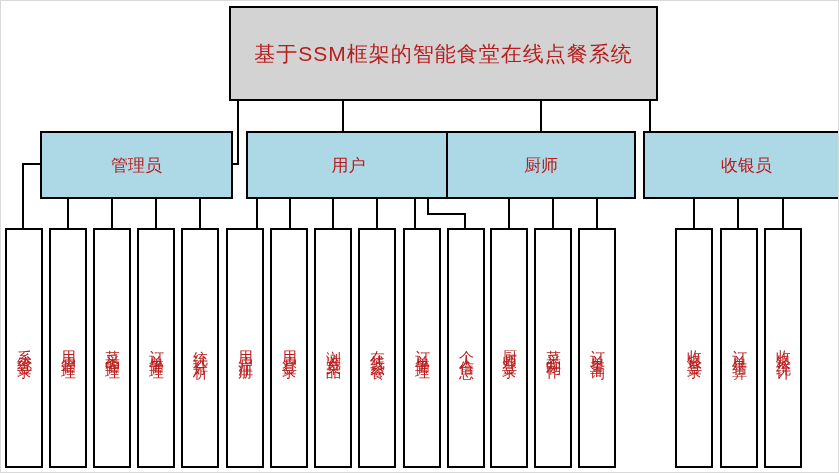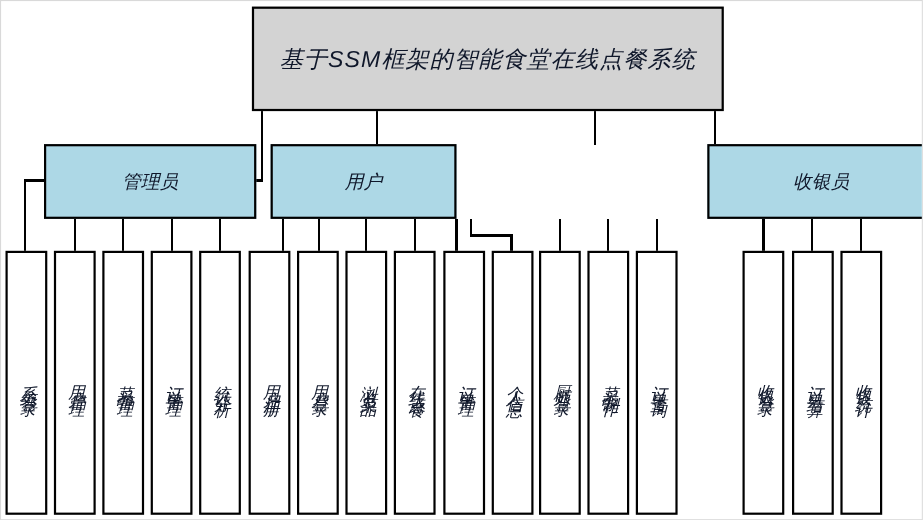--- a/index.html
+++ b/index.html
@@ -13,36 +13,35 @@
     overflow: hidden;
   }
   .connectors { position: absolute; left: 0; top: 0; width: 839px; height: 473px; }
   .box {
     position: absolute;
     box-sizing: border-box;
     border: 2px solid #000000;
     display: flex;
     align-items: center;
     justify-content: center;
-    color: #0f172a;
-    font-style: italic;
+    color: #b91c1c;
   }
   .root {
     left: 228px; top: 5px; width: 429px; height: 95px;
     background: #d3d3d3;
     font-size: 21px;
     letter-spacing: 1px;
   }
   .branch {
     top: 130px; height: 68px;
     background: #add8e6;
     font-size: 17px;
   }
   .branch-admin   { left: 39px;  width: 193px; }
-  .branch-user    { left: 245px; width: 169px; }
+  .branch-user    { left: 245px; width: 205px; }
   .branch-chef    { left: 445px; width: 190px; }
   .branch-cashier { left: 642px; width: 207px; }
   .leaf {
     top: 227px; width: 38px; height: 240px;
     background: #ffffff;
     font-size: 15px;
   }
   .leaf .vtext {
     writing-mode: vertical-rl;
     text-orientation: upright;
@@ -68,20 +67,23 @@
 
   <div class="box root">
     <span>基于SSM框架的智能食堂在线点餐系统</span>
   </div>
 
   <div class="box branch branch-admin">
     <span>管理员</span>
   </div>
   <div class="box branch branch-user">
     <span>用户</span>
+  </div>
+  <div class="box branch branch-chef">
+    <span>厨师</span>
   </div>
   <div class="box branch branch-cashier">
     <span>收银员</span>
   </div>
 
   <div class="box leaf" style="left:4px">
     <span class="vtext">系统登录</span>
   </div>
   <div class="box leaf" style="left:48px">
     <span class="vtext">用户管理</span>

